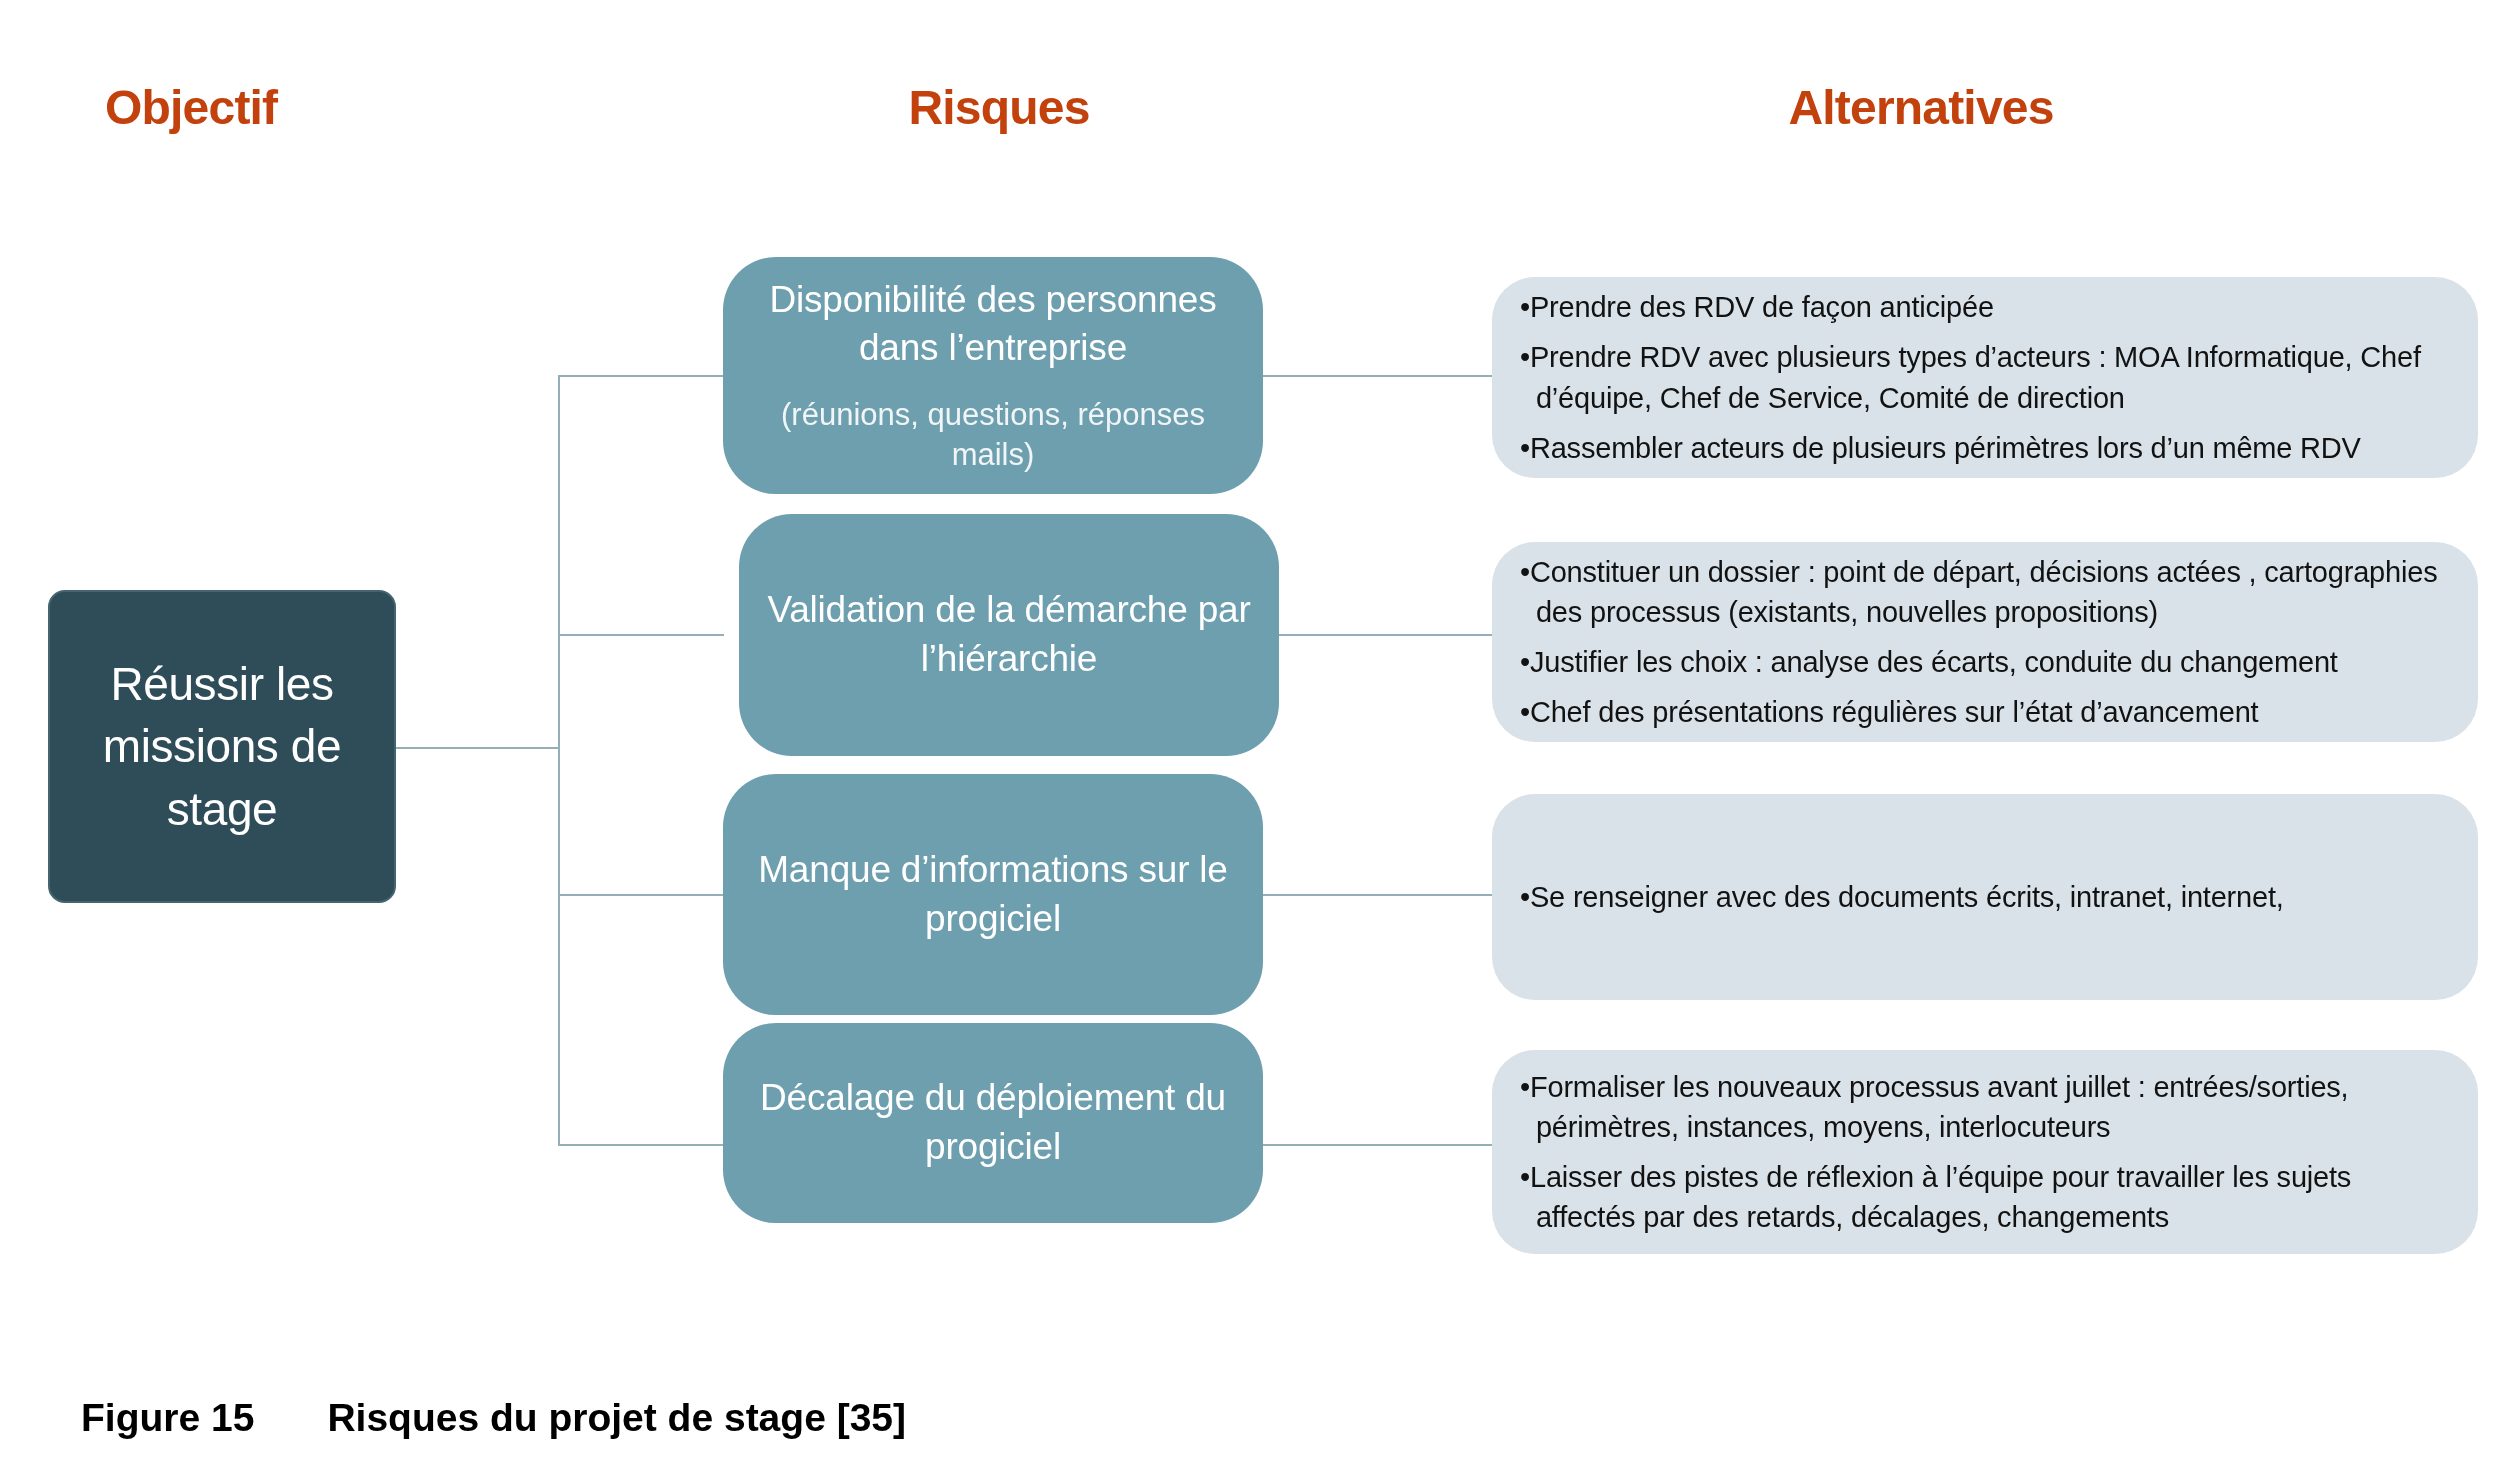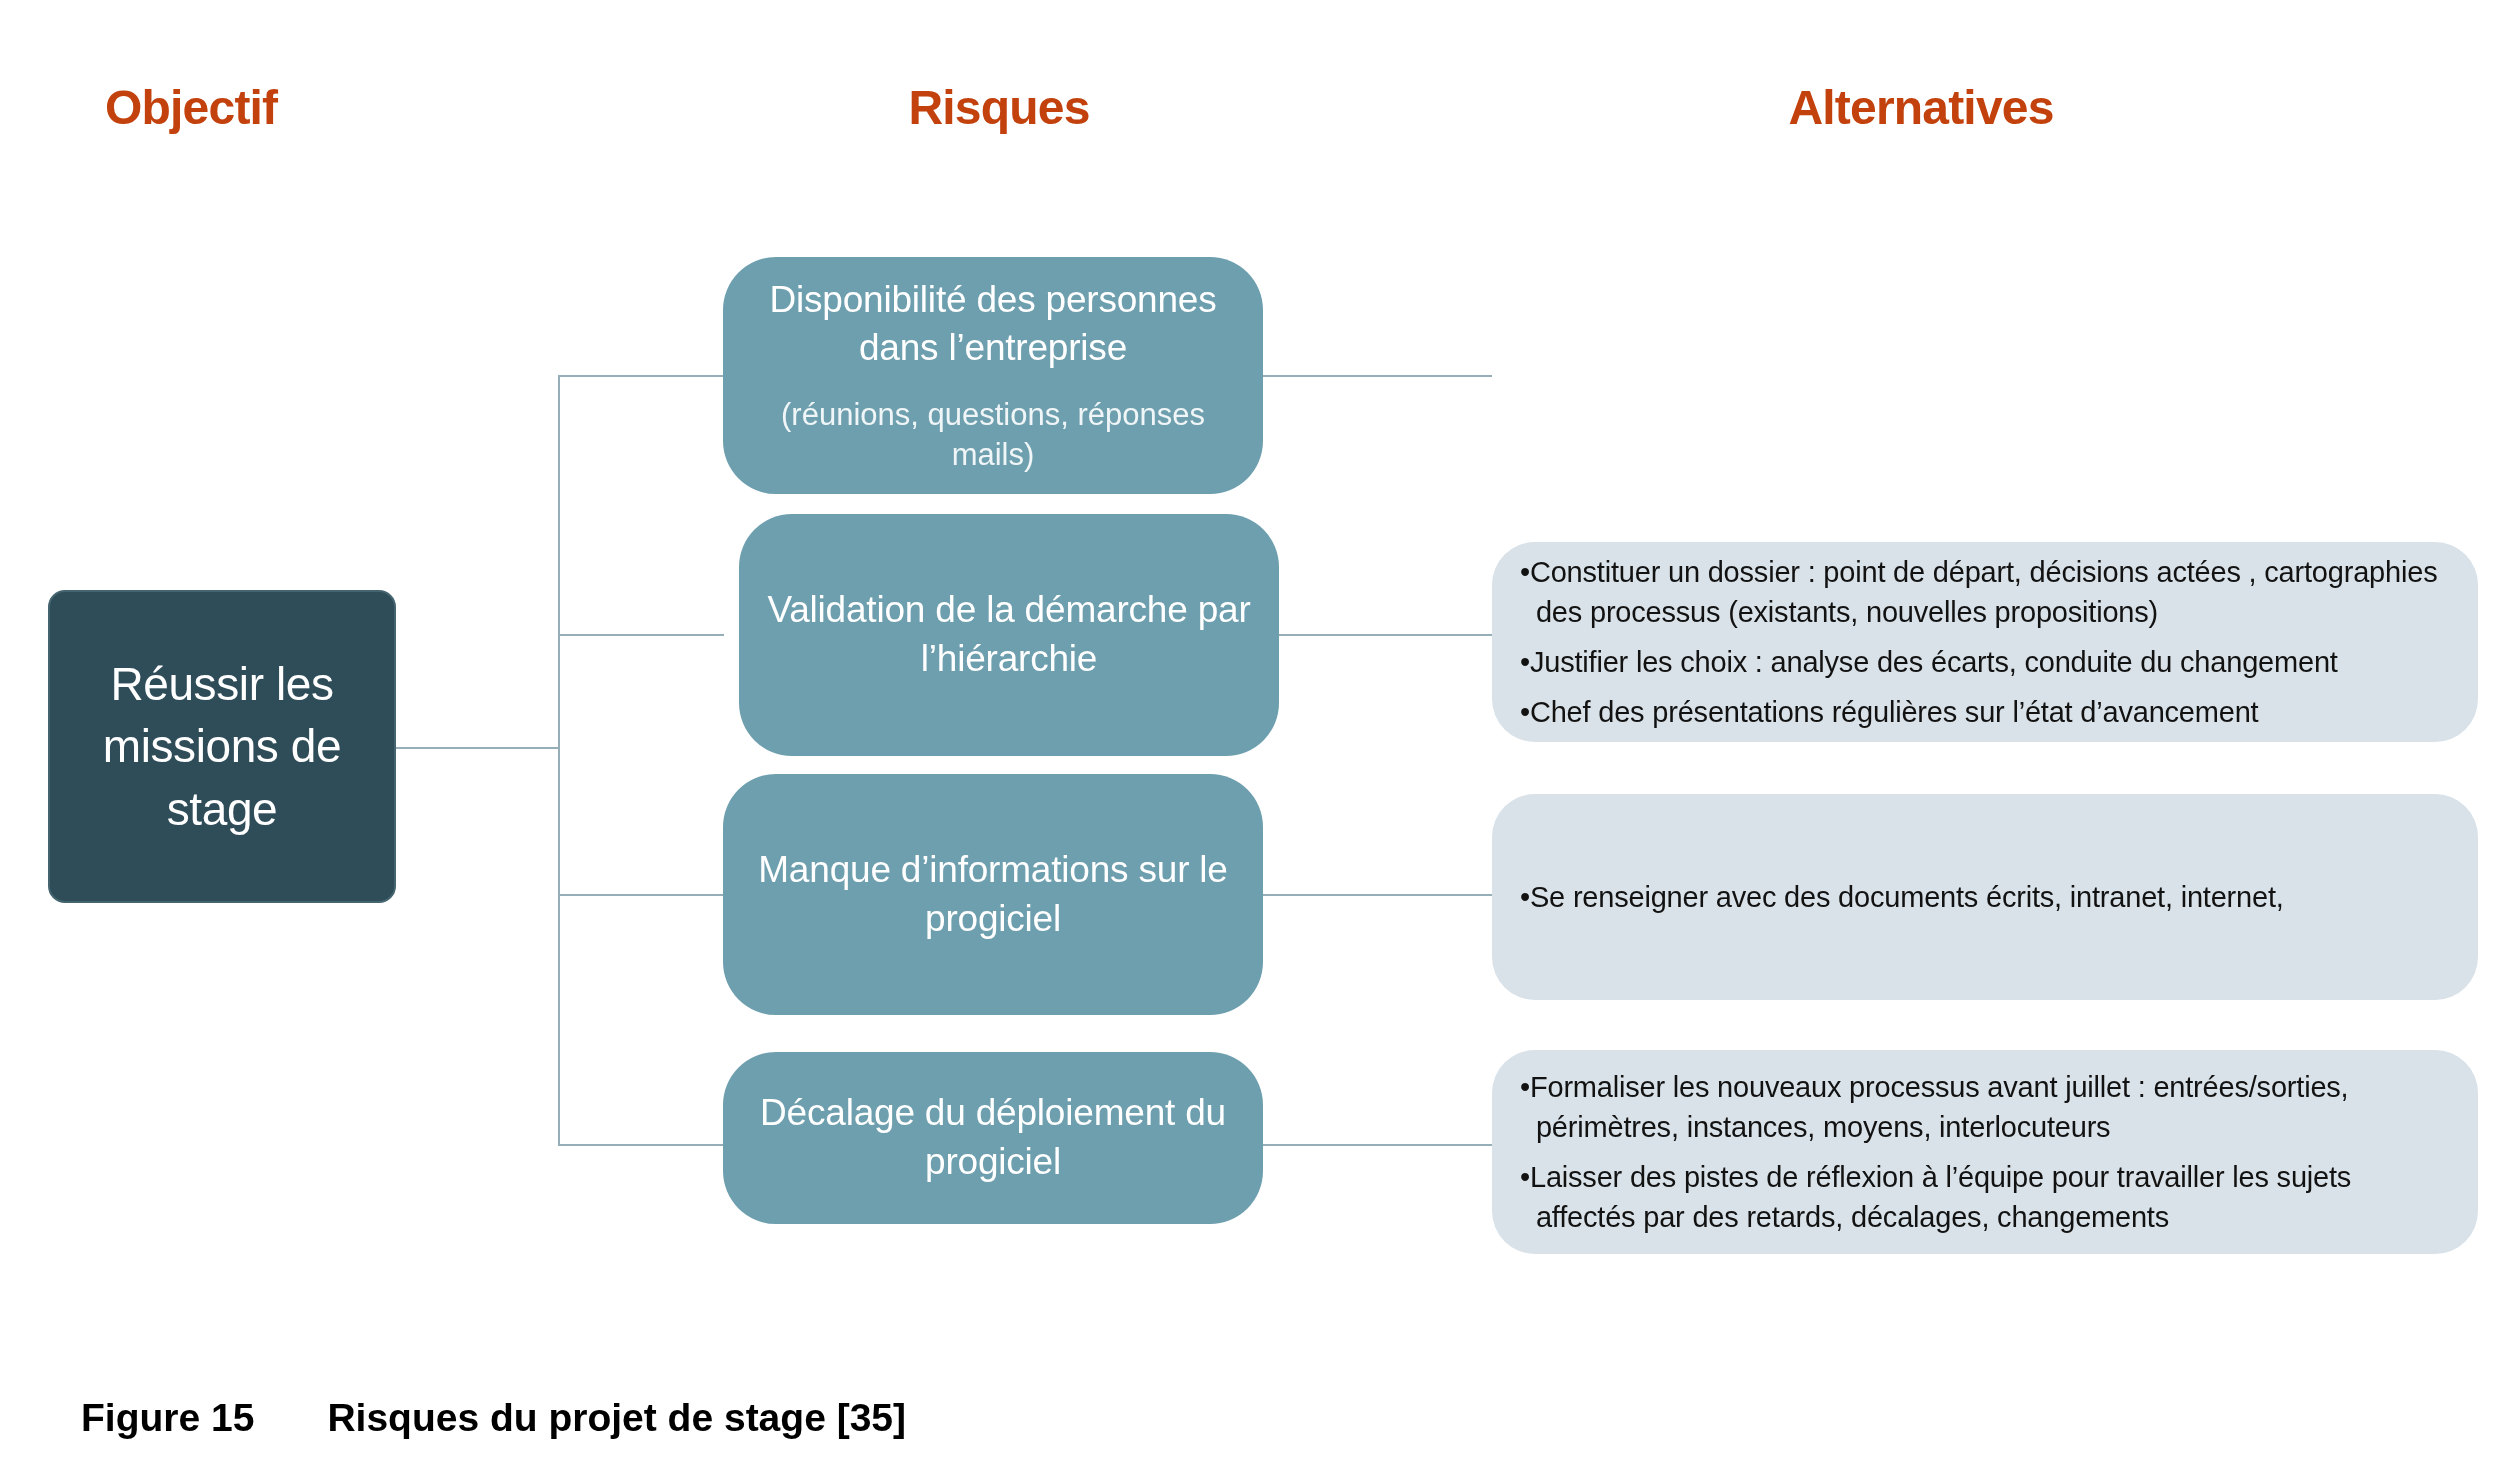--- a/index.html
+++ b/index.html
@@ -38,21 +38,21 @@
     box-sizing:border-box;
     display:flex;flex-direction:column;align-items:center;justify-content:center;
     color:#ffffff;text-align:center;
     padding:0 28px;
   }
   .risk-title{font-size:37px;line-height:1.32;letter-spacing:-0.2px;}
   .risk-subtitle{font-size:31px;line-height:1.3;margin-top:21.5px;color:#F0F6F7;}
   .r1{top:257px;height:237px;}
   .r2{top:514px;height:242px;margin-left:16px;}
   .r3{top:774px;height:241px;}
-  .r4{top:1052px;height:172px;}
+  .r4{top:1023px;height:200px;}
 
   
   .alt-box{
     position:absolute;left:1492px;width:986px;
     background:#D9E2E8;border-radius:43px;
     box-sizing:border-box;
     display:flex;flex-direction:column;justify-content:center;
     color:#121212;
     padding:18px 28px;
   }
@@ -118,20 +118,25 @@
   <div class="risk-box r2">
     <div class="risk-title">Validation de la démarche par l’hiérarchie</div>
   </div>
   <div class="risk-box r3">
     <div class="risk-title">Manque d’informations sur le progiciel</div>
   </div>
   <div class="risk-box r4">
     <div class="risk-title">Décalage du déploiement du progiciel</div>
   </div>
 
+  <div class="alt-box a1">
+    <div class="bullet">Prendre des RDV de façon anticipée</div>
+    <div class="bullet">Prendre RDV avec plusieurs types d’acteurs  : MOA Informatique, Chef d’équipe, Chef de Service, Comité de direction</div>
+    <div class="bullet">Rassembler acteurs de plusieurs périmètres lors d’un même RDV</div>
+  </div>
   <div class="alt-box a2">
     <div class="bullet">Constituer un dossier : point de départ, décisions actées , cartographies des processus (existants, nouvelles propositions)</div>
     <div class="bullet">Justifier les choix : analyse des écarts, conduite du changement</div>
     <div class="bullet">Chef des présentations régulières sur l’état d’avancement</div>
   </div>
   <div class="alt-box a3">
     <div class="bullet">Se renseigner avec des documents écrits, intranet, internet,</div>
   </div>
   <div class="alt-box a4">
     <div class="bullet">Formaliser les nouveaux processus avant juillet : entrées/sorties, périmètres, instances, moyens, interlocuteurs</div>

